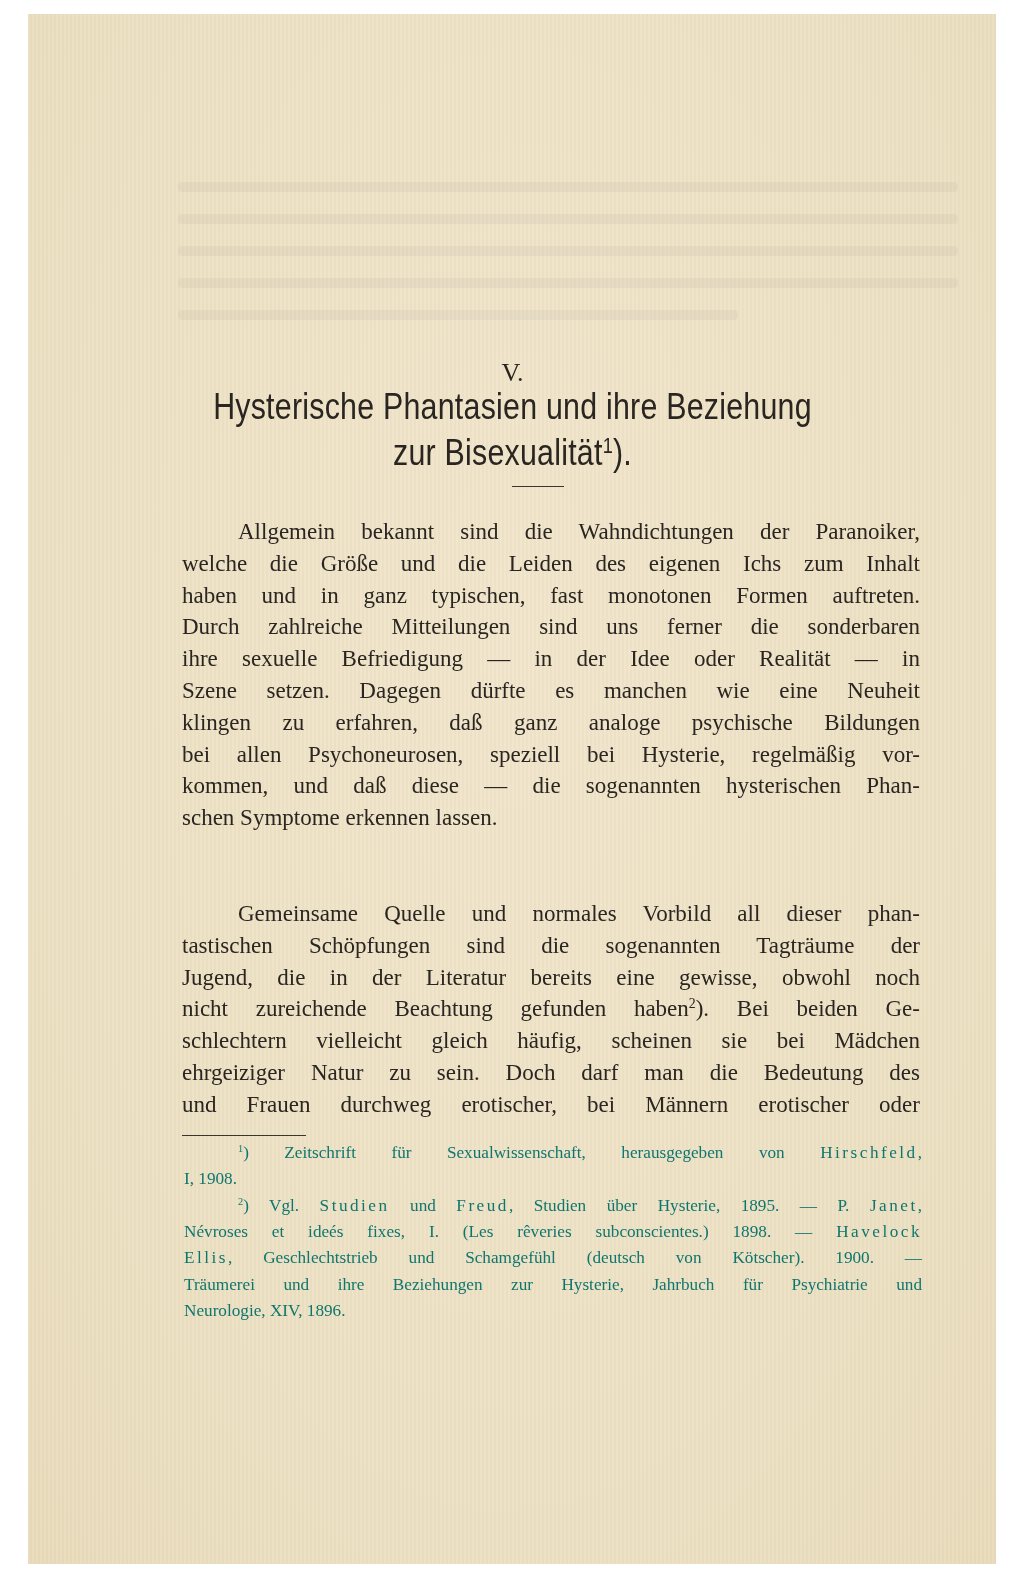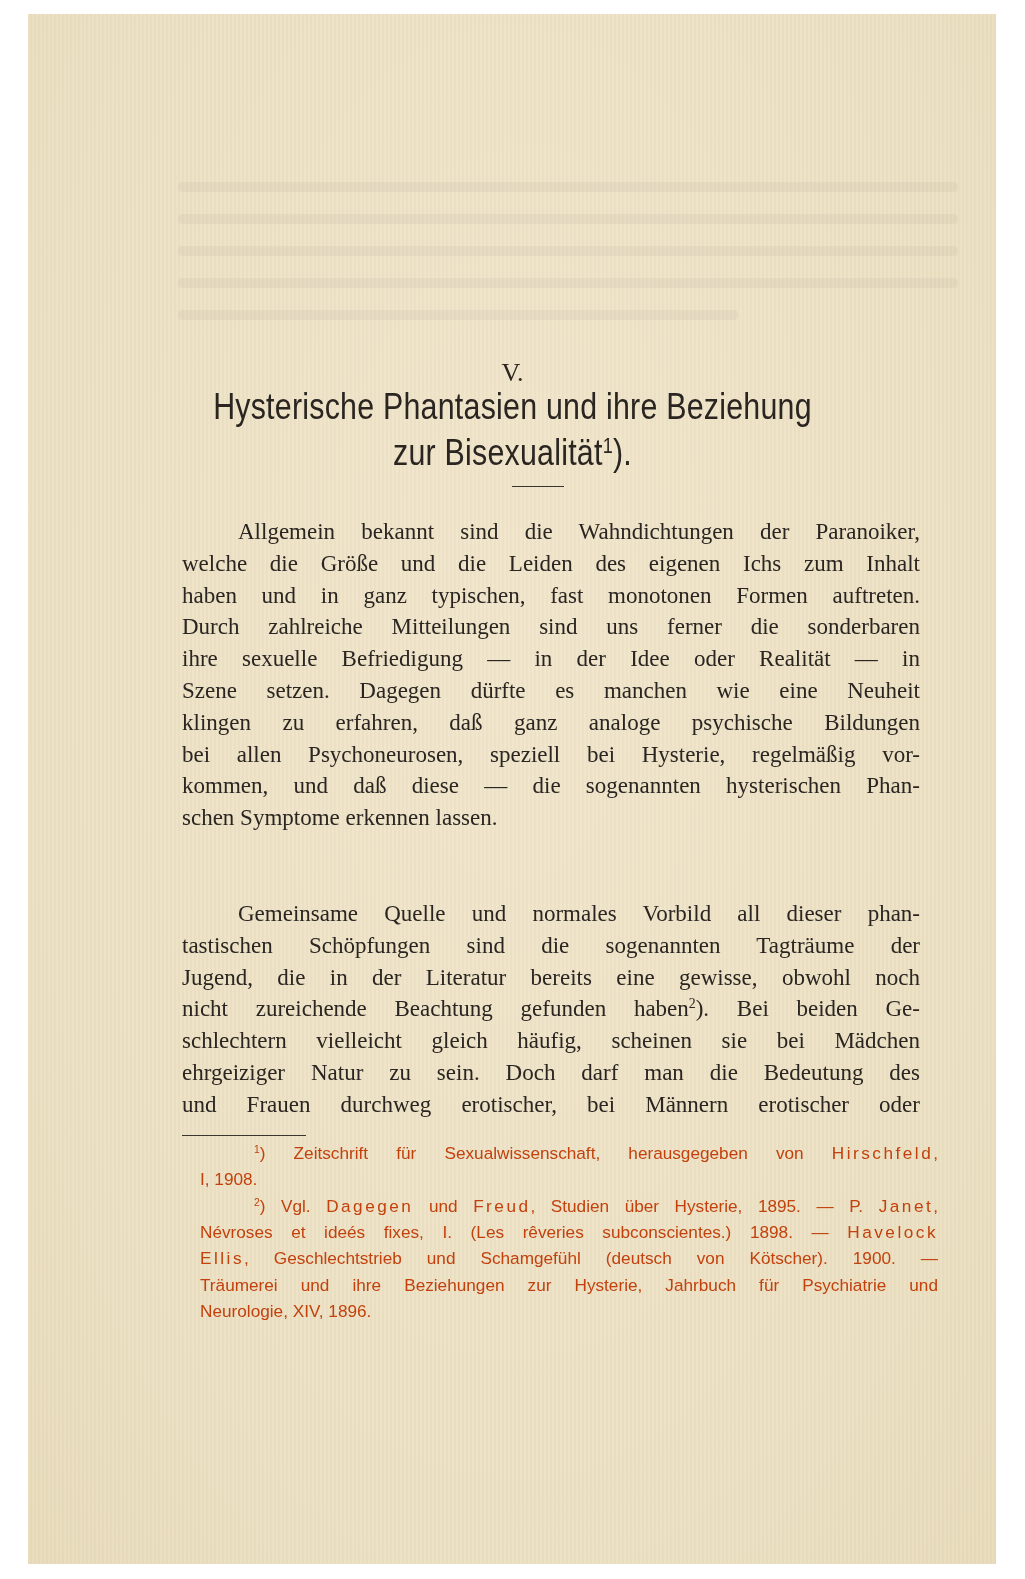--- a/index.html
+++ b/index.html
@@ -19,22 +19,22 @@
       font-family: "Liberation Sans Narrow", "Liberation Sans", sans-serif;
       font-size: 37px; color: #2a2521; transform: scaleX(0.82); transform-origin: center; letter-spacing: 0.3px; }
     .t1 { top: 386px; }
     .t2 { top: 432px; }
     .rule { position: absolute; height: 1px; background: #3b3530; }
     .body-p { position: absolute; left: 182px; width: 738px; font-family: "Liberation Serif", serif;
       font-size: 23px; line-height: 31.8px; color: #2a2521; text-align: justify; }
     .line { display: block; text-align: justify; text-align-last: justify; white-space: nowrap; height: 31.8px; }
     .line.last { text-align-last: left; }
     .line.indent { padding-left: 56px; }
-    .fn { position: absolute; left: 200px; width: 738px; font-family: Liberation Sans, sans-serif;
-      font-size: 17.2px; line-height: 26.2px; color: #c2410c; }
+    .fn { position: absolute; left: 184px; width: 738px; font-family: Liberation Serif, serif;
+      font-size: 17.2px; line-height: 26.2px; color: #0f766e; }
     .fn .line { height: 26.2px; }
     .fn .line.indent { padding-left: 54px; }
     sup { font-size: 0.6em; line-height: 0; vertical-align: 0.55em; }
     .spaced { letter-spacing: 2.5px; }
   </style>
 </head>
 <body>
 
 <div class="page">
 
@@ -76,18 +76,18 @@
 </div>
 
 <div class="rule" style="left:182px; width:124px; top:1135px;"></div>
 
 <div class="fn" style="top:1140px;">
   <span class="line indent"><sup>1</sup><span>) Zeitschrift für Sexualwissenschaft, herausgegeben von </span><span class="spaced">Hirschfeld</span><span>,</span></span>
   <span class="line last">I, 1908.</span>
 </div>
 
 <div class="fn" style="top:1193px;">
-  <span class="line indent"><sup>2</sup><span>) Vgl. </span><span class="spaced">Dagegen</span><span> und </span><span class="spaced">Freud</span><span>, Studien über Hysterie, 1895. — P. </span><span class="spaced">Janet</span><span>,</span></span>
+  <span class="line indent"><sup>2</sup><span>) Vgl. </span><span class="spaced">Studien</span><span> und </span><span class="spaced">Freud</span><span>, Studien über Hysterie, 1895. — P. </span><span class="spaced">Janet</span><span>,</span></span>
   <span class="line"><span>Névroses et ideés fixes, I. (Les rêveries subconscientes.) 1898. — </span><span class="spaced">Havelock</span></span>
   <span class="line"><span class="spaced">Ellis</span><span>, Geschlechtstrieb und Schamgefühl (deutsch von Kötscher). 1900. —</span></span>
   <span class="line">Träumerei und ihre Beziehungen zur Hysterie, Jahrbuch für Psychiatrie und</span>
   <span class="line last">Neurologie, XIV, 1896.</span>
 </div>
 
 </body></html>

